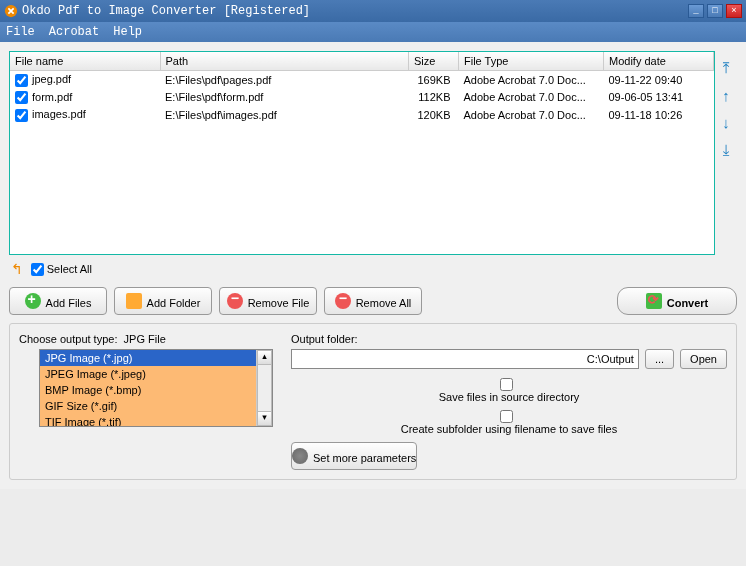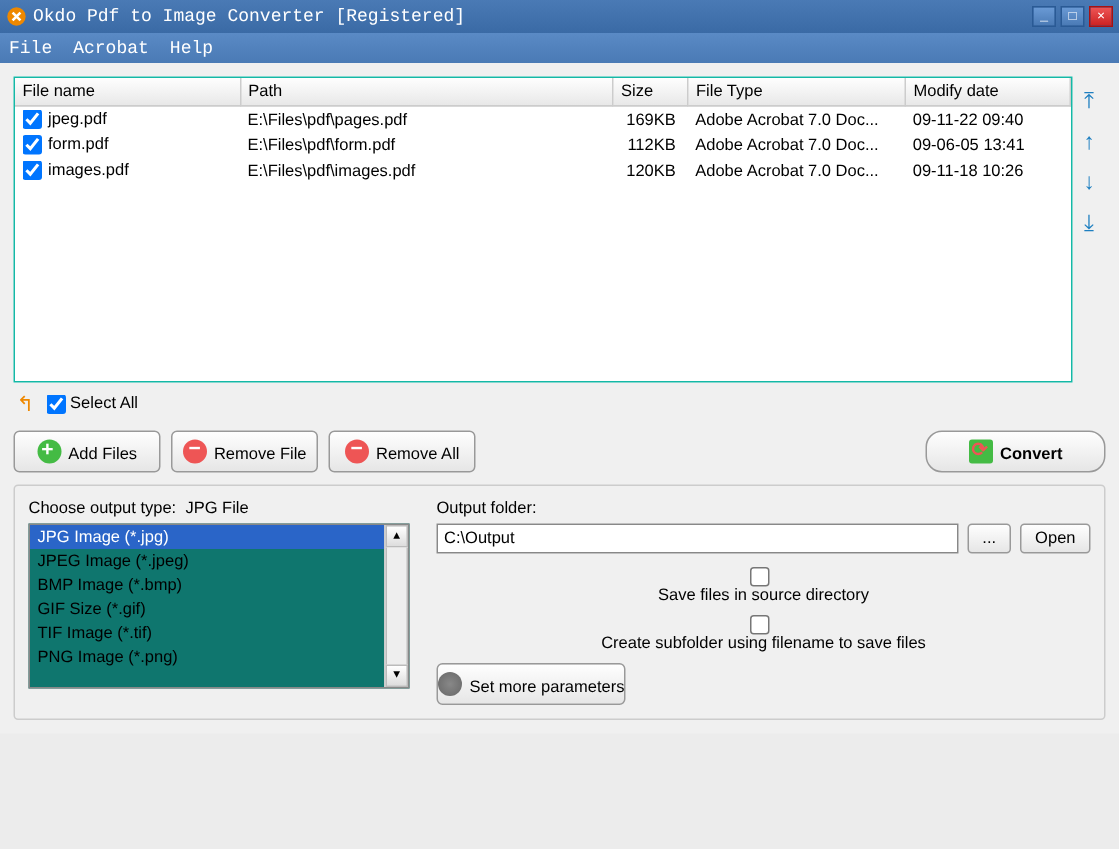--- a/index.html
+++ b/index.html
@@ -42,31 +42,31 @@
 .ic.remove::after { content: "−"; color: #fff; position: absolute; left: 4px; top: -3px; font-size: 14px; font-weight: bold; }
 .btn.convert { min-width: 120px; font-weight: bold; border-radius: 11px; }
 .ic.convert { background: #4b4; border-radius: 2px; position: relative; }
 .ic.convert::after { content: "⟳"; color: #e55; position: absolute; left: 2px; top: -1px; font-size: 13px; }
 .ic.gear { background: radial-gradient(#888,#666); }
 .spacer { flex: 1; }
 
 .bottompanel { border: 1px solid #ccc; background: #f0f0f0; padding: 9px; border-radius: 3px; display: flex; }
 .leftpanel { width: 254px; }
 .outlabel { margin-bottom: 4px; }
-.typelist { border: 1px solid #888; background: #0f766e; height: 110px; display: flex; }
+.typelist { border: 1px solid #888; background: #fdba74; height: 78px; display: flex; margin-left: 20px; }
 .typelist .items { flex: 1; overflow: hidden; }
 .typelist .item { padding: 2px 5px; font-size: 11px; cursor: pointer; }
 .typelist .item.sel { background: #2a65c8; color: #fff; }
 .typelist .scroll { width: 16px; background: #eee; border-left: 1px solid #ccc; display: flex; flex-direction: column; }
 .typelist .scroll div { height: 15px; text-align: center; font-size: 9px; background: linear-gradient(#fff,#ddd); border: 1px solid #bbb; cursor: pointer; }
 .typelist .scroll .track { flex: 1; border: 0 solid #bbb; border-width: 0 1px; background: #eee; }
 
 .rightpanel { flex: 1; padding-left: 18px; }
 .outrow { display: flex; align-items: center; gap: 6px; margin: 3px 0 9px; }
-.outrow input[type=text] { flex: 1; padding: 3px 4px; border: 1px solid #888; background: #fff; font-size: 11px; }
+.outrow input[type=text] { flex: 1; padding: 3px 4px; border: 1px solid #888; background: #fff; font-size: 11px; text-align: right; }
 .smallbtn { border: 1px solid #999; background: linear-gradient(#fefefe,#e6e6e6); border-radius: 3px; padding: 3px 9px; cursor: pointer; font-size: 11px; }
 .chk { display: flex; align-items: center; margin: 7px 0; flex-direction: column; }
 .chk input { margin-right: 5px; }
 </style>
 </head>
 <body>
 
 <div class="titlebar">
   <svg class="icon" viewBox="0 0 16 16">
       <circle cx="8" cy="8" r="7" fill="#e80"></circle>
@@ -144,20 +144,24 @@
       <span>Select All</span>
     </label>
   </div>
 
   <div class="btnrow">
     <div class="btn">
         <span class="ic add"></span>
         <span>Add Files</span>
       </div>
     <div class="btn">
+        <span class="ic folder"></span>
+        <span>Add Folder</span>
+      </div>
+    <div class="btn">
         <span class="ic remove"></span>
         <span>Remove File</span>
       </div>
     <div class="btn">
         <span class="ic remove"></span>
         <span>Remove All</span>
       </div>
     <div class="spacer"></div>
     <div class="btn convert">
         <span class="ic convert"></span>

